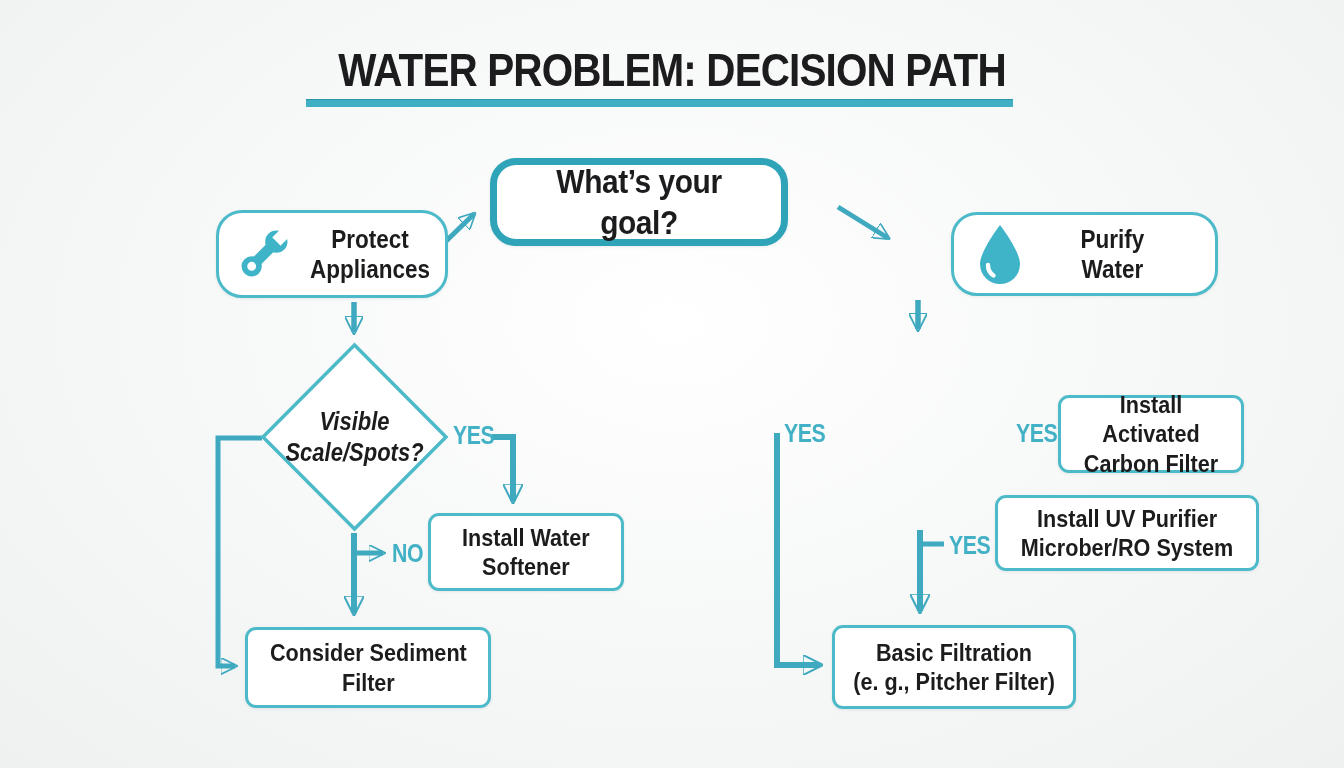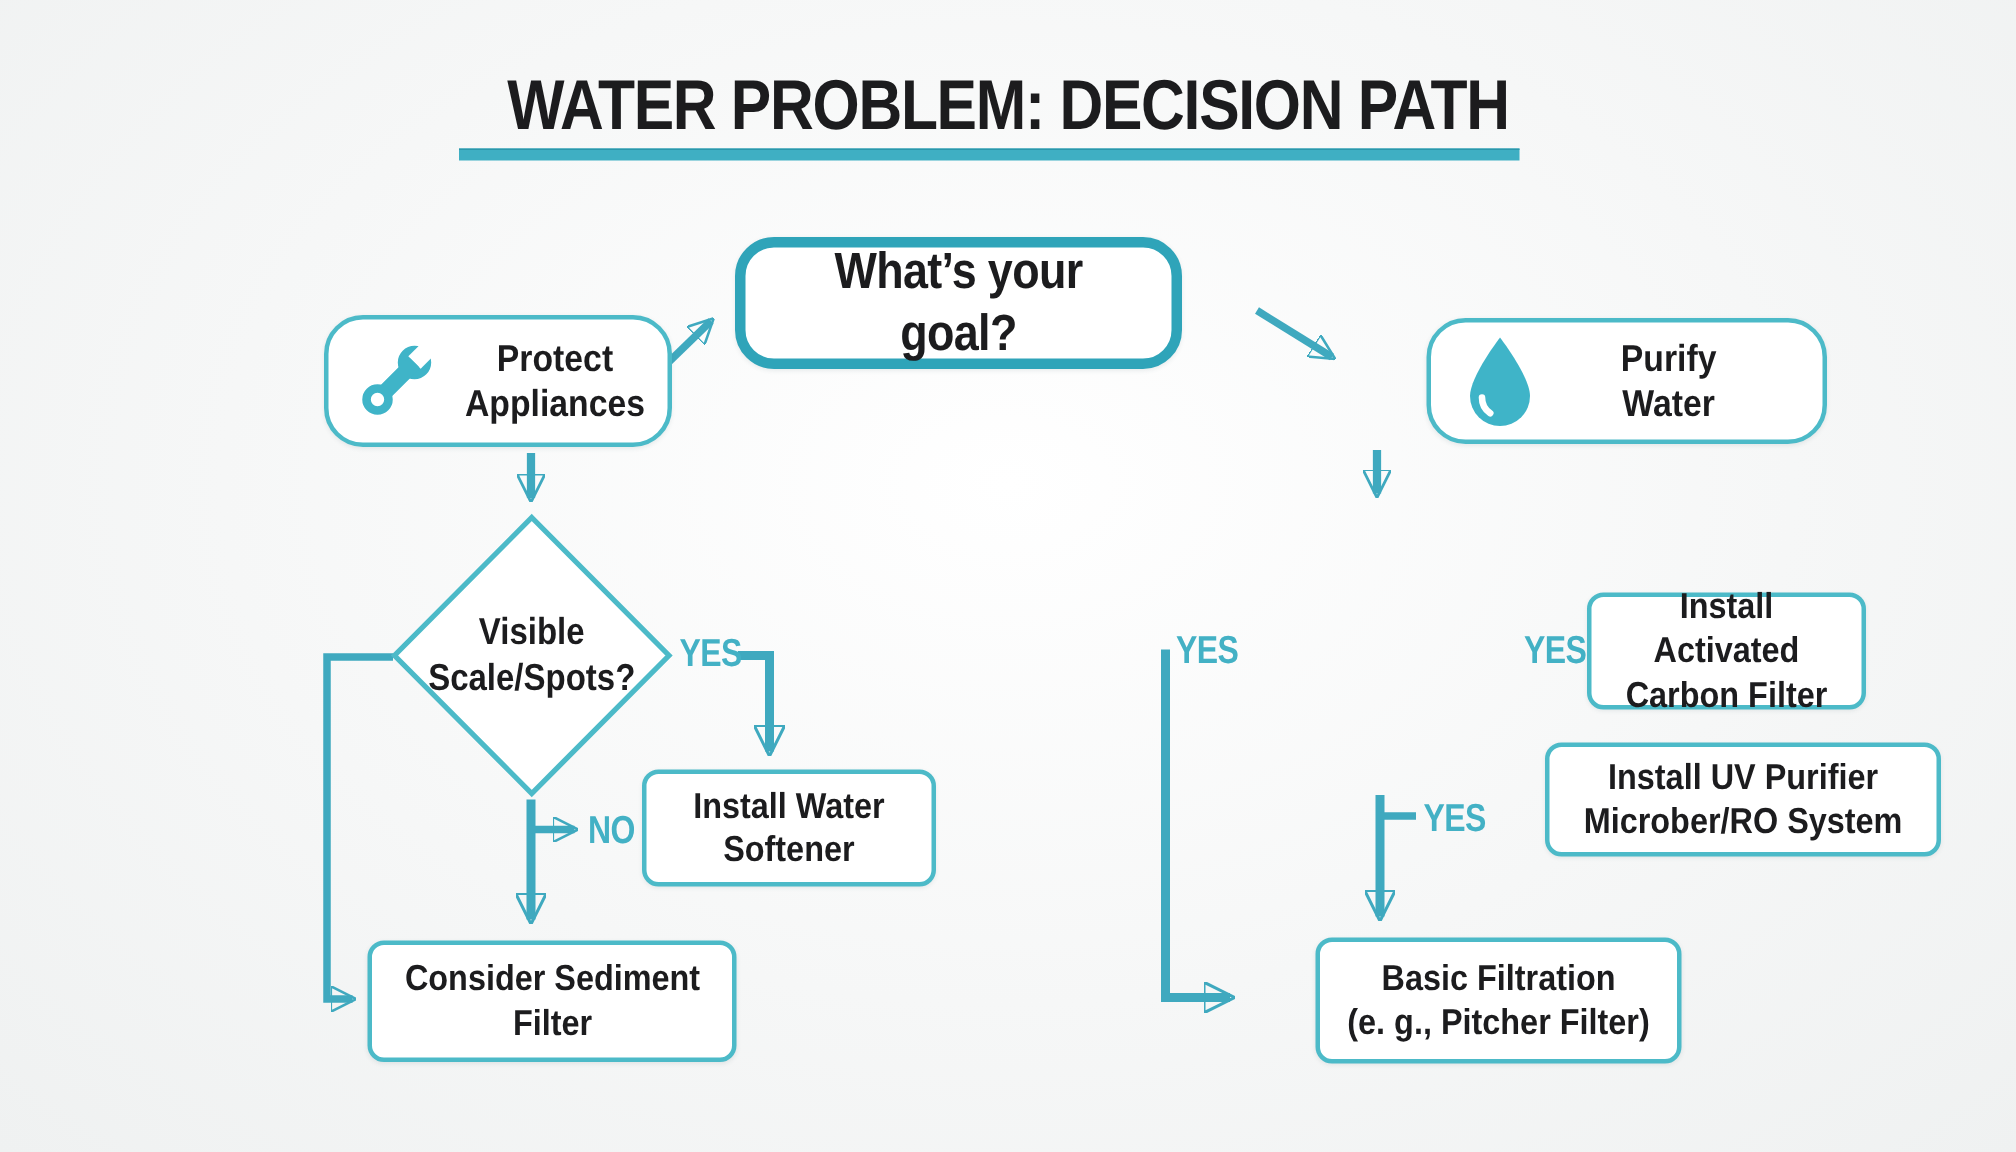--- a/index.html
+++ b/index.html
@@ -54,24 +54,24 @@
   .entry-box .lbl{flex:1 1 auto;font-size:25px;}
   #protect-box{left:168px;top:210px;width:232px;height:88px;padding-left:14px;}
   #purify-box{left:903px;top:212px;width:267px;height:84px;padding-left:20px;}
   .result-box{
     border:3px solid #4cbac8;border-radius:11px;
   }
   .result-box .lbl{font-size:24px;}
   #softener-box{left:428px;top:513px;width:196px;height:78px;}
   #sediment-box{left:245px;top:627px;width:246px;height:81px;}
   #carbon-box{left:1058px;top:395px;width:186px;height:78px;}
-  #uv-box{left:995px;top:495px;width:264px;height:76px;margin-left:35px;}
-  #basic-box{left:832px;top:625px;width:244px;height:84px;margin-left:45px;}
+  #uv-box{left:995px;top:495px;width:264px;height:76px;}
+  #basic-box{left:832px;top:625px;width:244px;height:84px;}
 
-  .diamond{position:absolute;}
+  .diamond{position:absolute;font-style:italic;}
   .diamond svg{position:absolute;left:0;top:0;}
   .diamond .lbl{
     position:absolute;left:0;top:0;width:100%;height:100%;
     display:flex;align-items:center;justify-content:center;
     text-align:center;color:#1c1c1e;font-weight:700;font-size:25px;
     line-height:1.25;transform:scaleX(0.88);
   }
   #left-diamond{left:260px;top:342px;width:189px;height:190px;}
   #right-diamond{left:826px;top:339px;width:189px;height:190px;}
 

